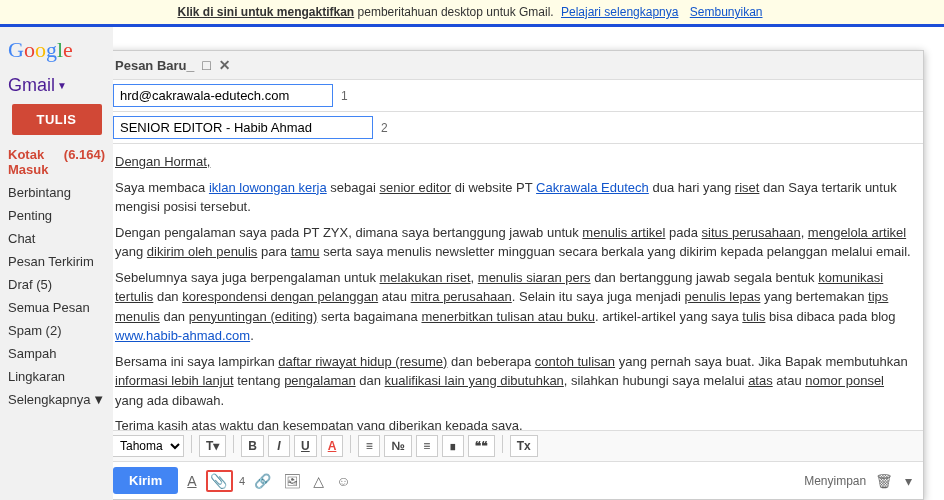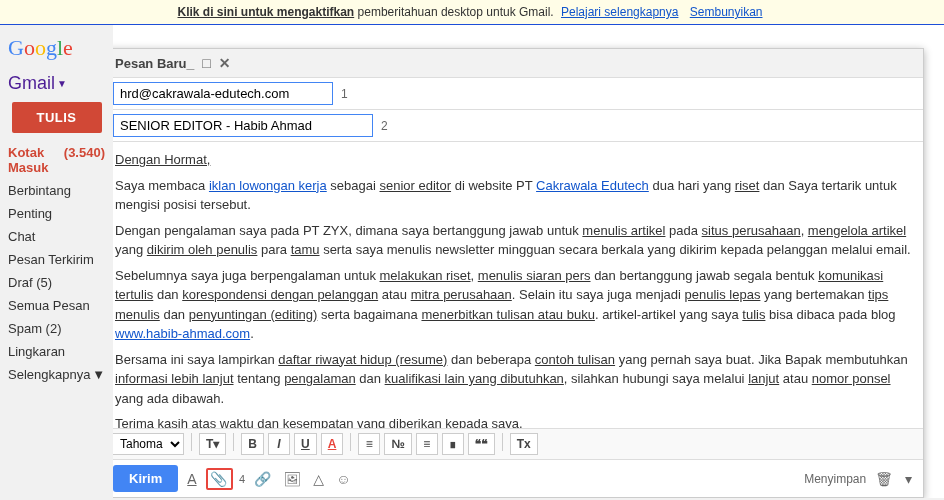--- a/index.html
+++ b/index.html
@@ -1,21 +1,21 @@
 <!DOCTYPE html>
 <html><head>
   <meta charset="utf-8">
   <style>
     * { margin: 0; padding: 0; box-sizing: border-box; }
     body { font-family: Arial, sans-serif; font-size: 13px; background: #f1f1f1; width: 944px; height: 500px; overflow: hidden; }
 
     
     #notification-bar {
       background: #fffde7;
-      border-bottom: 1px solid #1d4ed8;
+      border-bottom: 3px solid #1d4ed8;
       text-align: center;
       padding: 5px 10px;
       font-size: 12px;
       color: #333;
     }
     #notification-bar span.bold-underline { font-weight: bold; text-decoration: underline; }
     #notification-bar a { color: #1155cc; text-decoration: underline; cursor: pointer; margin: 0 4px; }
 
     
     #main-layout { display: flex; height: calc(500px - 27px); }
@@ -241,21 +241,21 @@
       <span class="g-blue">G</span><span class="g-red">o</span><span class="g-yellow">o</span><span class="g-blue">g</span><span class="g-green">l</span><span class="g-red">e</span>
     </div>
     <div id="gmail-label">
       <span>Gmail</span>
       <span class="arrow">▼</span>
     </div>
     <button id="compose-btn">TULIS</button>
 
     <div class="sidebar-item active">
       <span>Kotak Masuk</span>
-      <span class="count">(3.540)</span>
+      <span class="count">(6.164)</span>
     </div>
     <div class="sidebar-item">
       <span>Berbintang</span>
     </div>
     <div class="sidebar-item">
       <span>Penting</span>
     </div>
     <div class="sidebar-item">
       <span>Chat</span>
     </div>
@@ -263,20 +263,23 @@
       <span>Pesan Terkirim</span>
     </div>
     <div class="sidebar-item">
       <span>Draf (5)</span>
     </div>
     <div class="sidebar-item">
       <span>Semua Pesan</span>
     </div>
     <div class="sidebar-item">
       <span>Spam (2)</span>
+    </div>
+    <div class="sidebar-item">
+      <span>Sampah</span>
     </div>
     <div class="sidebar-item">
       <span>Lingkaran</span>
     </div>
     <div class="sidebar-item">
       <span>Selengkapnya</span>
         <span>▼</span>
     </div>
   </div>
 
@@ -301,21 +304,21 @@
       <div id="compose-subject-field">
         <input type="text" value="SENIOR EDITOR - Habib Ahmad" style="">
         <span id="compose-subject-number">2</span>
       </div>
 
       <div id="compose-body">
         <p><u>Dengan Hormat,</u></p>
         <p>Saya membaca <a>iklan lowongan kerja</a> sebagai <u>senior editor</u> di website PT <a>Cakrawala Edutech</a> dua hari yang <u>riset</u> dan Saya tertarik untuk mengisi posisi tersebut.</p>
         <p>Dengan pengalaman saya pada PT ZYX, dimana saya bertanggung jawab untuk <u>menulis artikel</u> pada <u>situs perusahaan</u>, <u>mengelola artikel</u> yang <u>dikirim oleh penulis</u> para <u>tamu</u> serta saya menulis newsletter mingguan secara berkala yang dikirim kepada pelanggan melalui email.</p>
         <p>Sebelumnya saya juga berpengalaman untuk <u>melakukan riset</u>, <u>menulis siaran pers</u> dan bertanggung jawab segala bentuk <u>komunikasi tertulis</u> dan <u>korespondensi dengan pelanggan</u> atau <u>mitra perusahaan</u>. Selain itu saya juga menjadi <u>penulis lepas</u> yang bertemakan <u>tips menulis</u> dan <u>penyuntingan (editing)</u> serta bagaimana <u>menerbitkan tulisan atau buku</u>. artikel-artikel yang saya <u>tulis</u> bisa dibaca pada blog <a>www.habib-ahmad.com</a>.</p>
-        <p>Bersama ini saya lampirkan <u>daftar riwayat hidup (resume)</u> dan beberapa <u>contoh tulisan</u> yang pernah saya buat. Jika Bapak membutuhkan <u>informasi lebih lanjut</u> tentang <u>pengalaman</u> dan <u>kualifikasi lain yang dibutuhkan</u>, silahkan hubungi saya melalui <u>lanjut</u> atau <u>nomor ponsel</u> yang ada dibawah.</p>
+        <p>Bersama ini saya lampirkan <u>daftar riwayat hidup (resume)</u> dan beberapa <u>contoh tulisan</u> yang pernah saya buat. Jika Bapak membutuhkan <u>informasi lebih lanjut</u> tentang <u>pengalaman</u> dan <u>kualifikasi lain yang dibutuhkan</u>, silahkan hubungi saya melalui <u>atas</u> atau <u>nomor ponsel</u> yang ada dibawah.</p>
         <p><u>Terima kasih atas waktu dan kesempatan yang diberikan kepada saya.</u></p>
 
       </div>
 
       <div id="compose-toolbar">
         <select class="toolbar-select">
           <option>Tahoma</option>
         </select>
         <span class="toolbar-separator"></span>
         <button class="toolbar-btn">T▾</button>

